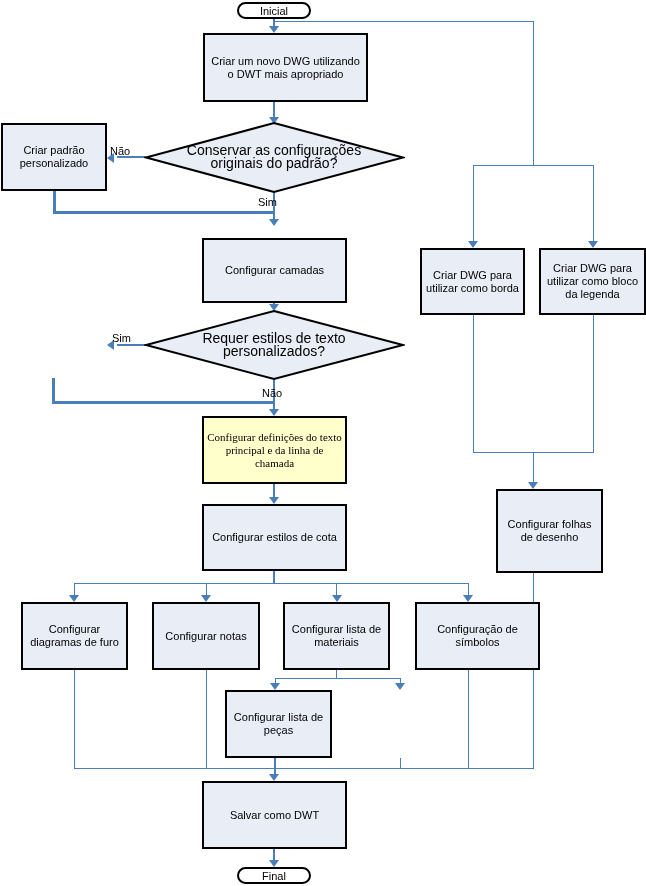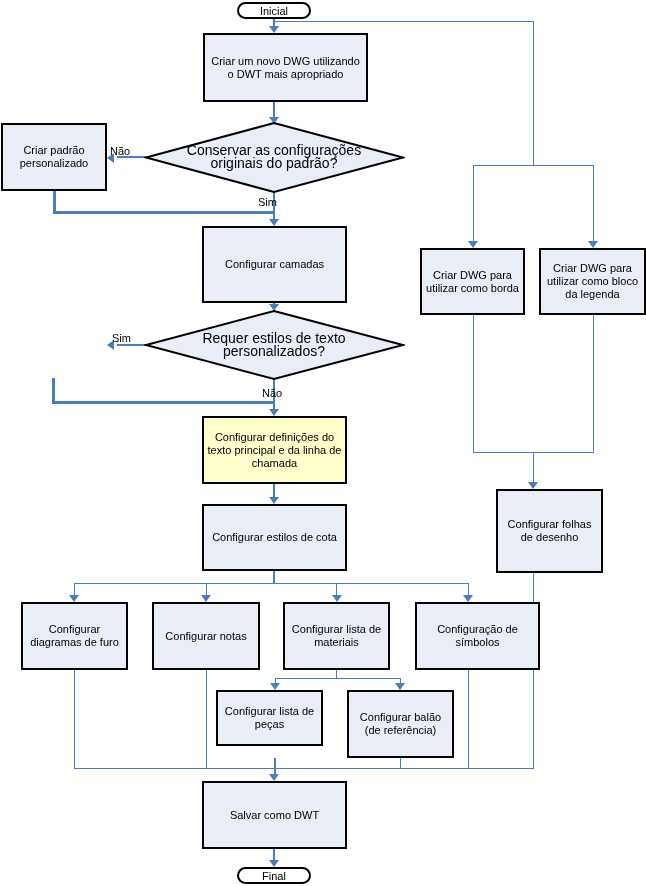--- a/index.html
+++ b/index.html
@@ -11,21 +11,21 @@
   html,body{margin:0;padding:0;background:#ffffff;}
   #stage{
     position:relative;width:646px;height:886px;background:#ffffff;overflow:hidden;
     font-family:"Liberation Sans","DejaVu Sans",sans-serif;color:#000;
   }
   .node{
     position:absolute;background:var(--fill);border:2px solid var(--border);
     display:flex;align-items:center;justify-content:center;text-align:center;
     font-size:11px;line-height:13px;padding:2px;box-sizing:border-box;
   }
-  .node.yellow{background:var(--hl);}
+  .node.yellow{background:var(--hl);font-family:Liberation Serif, serif;}
   .capsule{
     position:absolute;background:#ffffff;border:2px solid var(--border);
     border-radius:10px;display:flex;align-items:center;justify-content:center;
     font-size:11px;box-sizing:border-box;
   }
   .dtext{
     position:absolute;display:flex;align-items:center;justify-content:center;
     text-align:center;font-size:14px;line-height:13px;box-sizing:border-box;
   }
   .dsvg{position:absolute;}
@@ -108,29 +108,28 @@
     <polygon points="130,2 259,36 130,70 2,36" fill="#e9edf6" stroke="#000000" stroke-width="2"></polygon>
   </svg>
   <div class="dtext" style="left:162px;top:134px;width:224px;height:46px">Conservar as configurações originais do padrão?</div>
   <div class="dtext" style="left:162px;top:322px;width:224px;height:46px">Requer estilos de texto personalizados?</div>
 
   <div class="capsule" style="left:237px;top:2px;width:74px;height:17px">Inicial</div>
   <div class="capsule" style="left:237px;top:867px;width:74px;height:17px">Final</div>
 
   <div class="node" style="left:203px;top:33px;width:165px;height:69px">Criar um novo DWG utilizando o DWT mais apropriado</div>
   <div class="node" style="left:1px;top:123px;width:106px;height:68px">Criar padrão personalizado</div>
-  <div class="node" style="left:202px;top:226px;width:145px;height:77px">Configurar camadas</div>
+  <div class="node" style="left:202px;top:238px;width:145px;height:65px">Configurar camadas</div>
   <div class="node yellow" style="left:202px;top:416px;width:145px;height:68px">Configurar definições do texto principal e da linha de chamada</div>
   <div class="node" style="left:21px;top:602px;width:107px;height:68px">Configurar diagramas de furo</div>
   <div class="node" style="left:202px;top:504px;width:145px;height:67px">Configurar estilos de cota</div>
   <div class="node" style="left:152px;top:602px;width:108px;height:68px">Configurar notas</div>
   <div class="node" style="left:283px;top:602px;width:107px;height:68px">Configurar lista de materiais</div>
   <div class="node" style="left:415px;top:602px;width:125px;height:68px">Configuração de símbolos</div>
-  <div class="node" style="left:216px;top:690px;width:107px;height:56px">Configurar lista de peças</div>
-  <div class="node" style="left:347px;top:690px;width:107px;height:68px">Configurar balão (de referência)</div>
+  <div class="node" style="left:225px;top:690px;width:107px;height:68px">Configurar lista de peças</div>
   <div class="node" style="left:202px;top:781px;width:145px;height:68px">Salvar como DWT</div>
   <div class="node" style="left:420px;top:248px;width:105px;height:67px">Criar DWG para utilizar como borda</div>
   <div class="node" style="left:539px;top:248px;width:107px;height:67px">Criar DWG para utilizar como bloco da legenda</div>
   <div class="node" style="left:496px;top:489px;width:107px;height:84px">Configurar folhas de desenho</div>
 
   <div class="lbl" style="left:110px;top:145px">Não</div>
   <div class="lbl" style="left:258px;top:196px">Sim</div>
   <div class="lbl" style="left:112px;top:332px">Sim</div>
   <div class="lbl" style="left:262px;top:387px">Não</div>
 </div>

